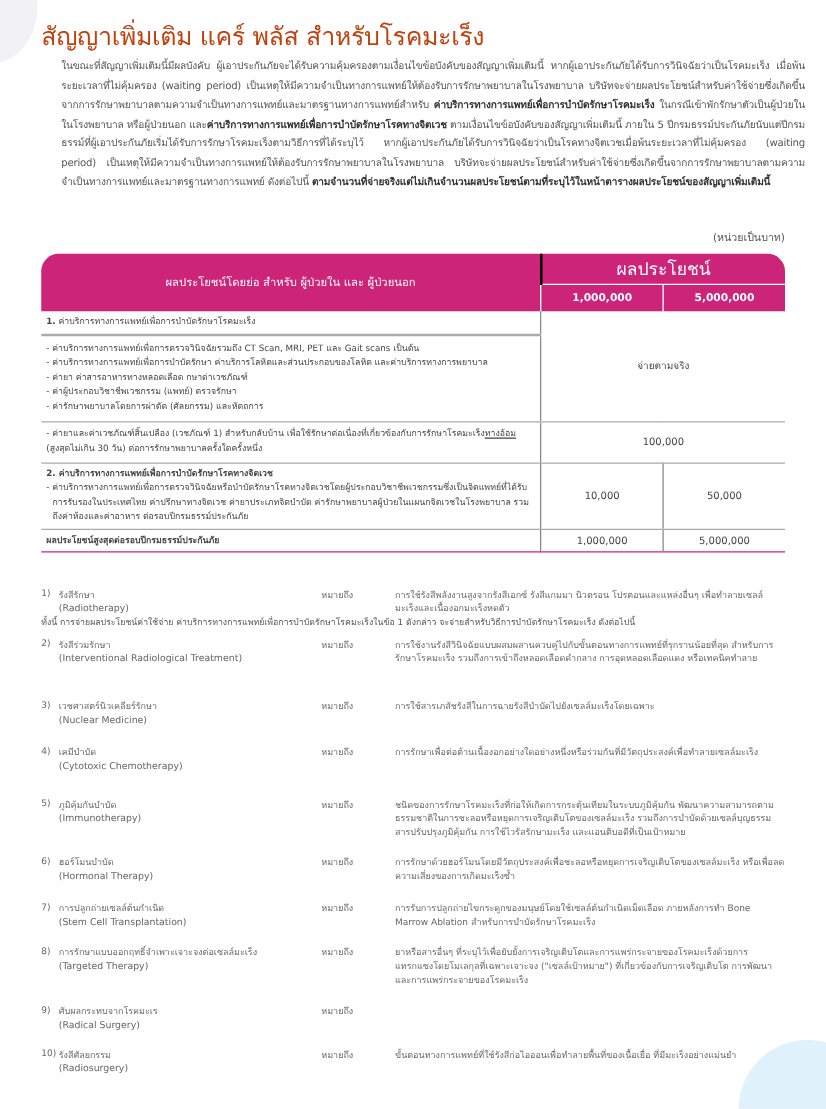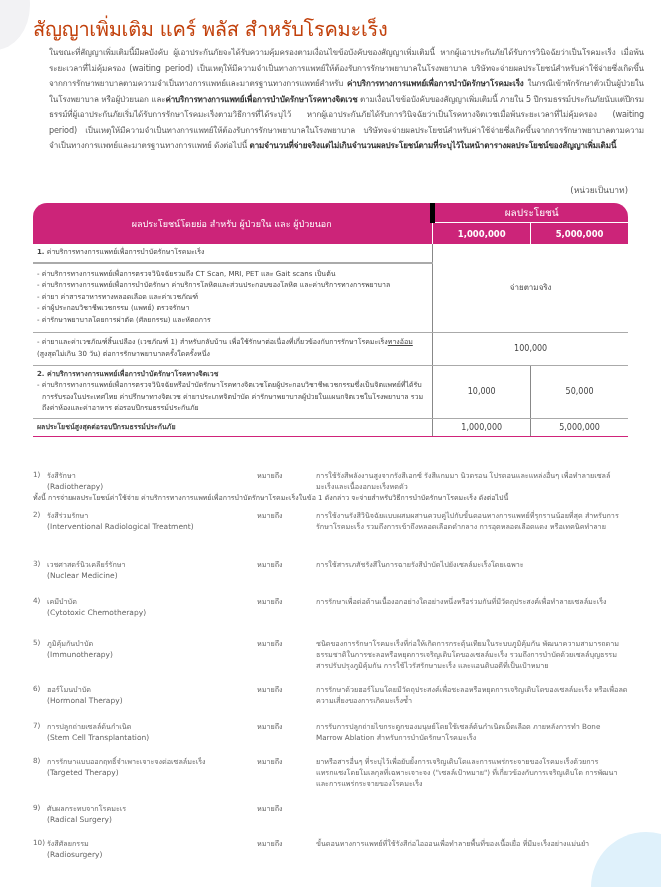--- a/index.html
+++ b/index.html
@@ -25,21 +25,21 @@
   .intro b { color:#333; }
   .unit { position:absolute; top:183px; right:0; font-size:8.5px; color:#555; }
   table.benefits {
     position:absolute; top:203px; left:0; width:595px;
     border-collapse:collapse; font-size:7px; color:#444;
   }
   table.benefits th {
     background:#cc2479; color:#fff; font-weight:normal;
   }
   .th-main { font-size:9px; height:36px; border-top-left-radius:14px; }
-  .th-group { font-size:10px; height:17px; border-top-right-radius:14px; border-left:5px solid #000000; }
+  .th-group { font-size:14px; height:17px; border-top-right-radius:14px; border-left:2px solid #000000; }
   .th-amt { font-size:8.5px; font-weight:bold !important; height:19px; border-top:1px solid #fff; border-left:1px solid #fff; }
   table.benefits td { border-bottom:1px solid #aaa; vertical-align:middle; padding:3px 4px; line-height:11.5px; }
   td.desc { width:400px; border-right:1px solid #888; }
   td.num { text-align:center; font-size:8px; }
   td.mid { border-left:1px solid #888; }
   tr.last td { border-bottom:1.5px solid #d0237a; font-weight:bold; color:#444; }
   tr.last td.num { font-weight:normal; }
   .sec-title { font-weight:bold; color:#444; }
   .bl { display:block; padding-left:5px; text-indent:-5px; }
   .foot-note { position:absolute; top:456px; left:0; font-size:7px; color:#555;margin-top:36px; }
@@ -75,21 +75,21 @@
       <th class="th-amt" style="width:96px">5,000,000</th>
     </tr>
     <tr>
       <td class="desc" style="border-bottom:2px solid #aaa"><span class="sec-title">1.</span><span> ค่าบริการทางการแพทย์เพื่อการบำบัดรักษาโรคมะเร็ง</span></td>
       <td class="num" colspan="2" rowspan="2">จ่ายตามจริง</td>
     </tr>
     <tr>
       <td class="desc" style="height:62px">
         <span class="bl">- ค่าบริการทางการแพทย์เพื่อการตรวจวินิจฉัยรวมถึง CT Scan, MRI, PET และ Gait scans เป็นต้น</span>
         <span class="bl">- ค่าบริการทางการแพทย์เพื่อการบำบัดรักษา ค่าบริการโลหิตและส่วนประกอบของโลหิต และค่าบริการทางการพยาบาล</span>
-        <span class="bl">- ค่ายา ค่าสารอาหารทางหลอดเลือด และค่าเวชภัณฑ์</span>
+        <span class="bl">- ค่ายา ค่าสารอาหารทางหลอดเลือด กษาด่าเวชภัณฑ์</span>
         <span class="bl">- ค่าผู้ประกอบวิชาชีพเวชกรรม (แพทย์) ตรวจรักษา</span>
         <span class="bl">- ค่ารักษาพยาบาลโดยการผ่าตัด (ศัลยกรรม) และหัตถการ</span>
       </td>
     </tr>
     <tr>
       <td class="desc" style="height:26px"><span>- ค่ายาและค่าเวชภัณฑ์สิ้นเปลือง (เวชภัณฑ์ 1) สำหรับกลับบ้าน เพื่อใช้รักษาต่อเนื่องที่เกี่ยวข้องกับการรักษาโรคมะเร็ง</span><u>ทางอ้อม</u><span> (สูงสุดไม่เกิน 30 วัน) ต่อการรักษาพยาบาลครั้งใดครั้งหนึ่ง</span></td>
       <td class="num" colspan="2">100,000</td>
     </tr>
     <tr>
       <td class="desc" style="height:46px"><span class="sec-title">2.</span><span class="sec-title"> ค่าบริการทางการแพทย์เพื่อการบำบัดรักษาโรคทางจิตเวช</span><span class="bl">- ค่าบริการทางการแพทย์เพื่อการตรวจวินิจฉัยหรือบำบัดรักษาโรคทางจิตเวชโดยผู้ประกอบวิชาชีพเวชกรรมซึ่งเป็นจิตแพทย์ที่ได้รับการรับรองในประเทศไทย ค่าปรึกษาทางจิตเวช ค่ายาประเภทจิตบำบัด ค่ารักษาพยาบาลผู้ป่วยในแผนกจิตเวชในโรงพยาบาล รวมถึงค่าห้องและค่าอาหาร ต่อรอบปีกรมธรรม์ประกันภัย</span></td>

